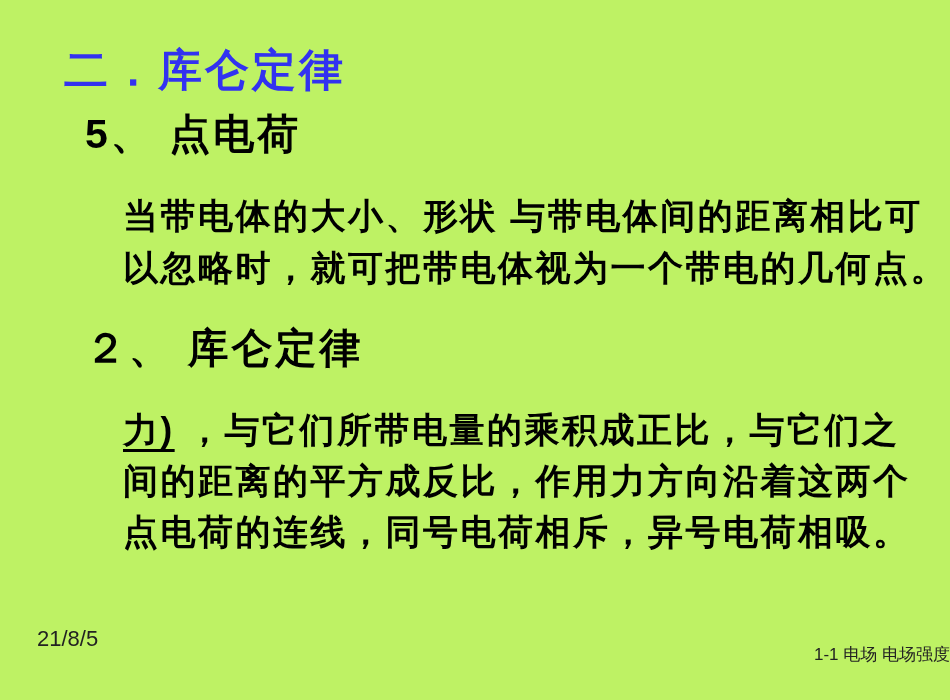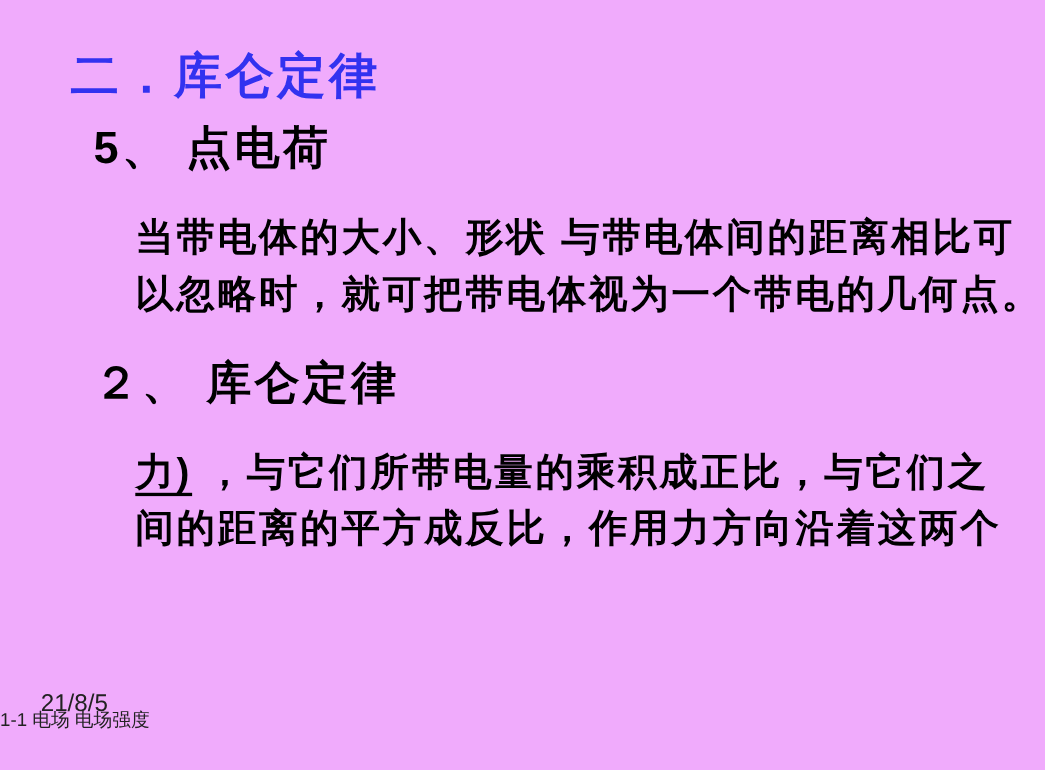--- a/index.html
+++ b/index.html
@@ -11,21 +11,21 @@
     font-family: "Liberation Sans", "DejaVu Sans", sans-serif;
     width: 950px;
     height: 700px;
     position: relative;
     overflow: hidden;
     color: #000000;
   }
   .slide {
     position: absolute;
     inset: 0;
-    background: #f0abfc;
+    background: #bef264;
     padding-left: 20px;
   }
   .slide-title {
     position: absolute;
     left: 64px;
     top: 46px;
     font-size: 44px;
     font-weight: 700;
     letter-spacing: 3px;
     color: #3232f0;
@@ -65,21 +65,21 @@
     top: 626px;
     font-size: 22px;
     color: #222222;
     white-space: nowrap;
   }
   .footer-section {
     position: absolute;
     left: 0;
     top: 643px;
     width: 950px;
-    text-align: left;
+    text-align: right;
     font-size: 17px;
     color: #222222;
     white-space: nowrap;
   }
 </style>
 </head>
 <body>
 
 <div class="slide">
 
@@ -90,19 +90,20 @@
   <div class="para para-1">
     <div class="line">当带电体的大小、形状 与带电体间的距离相比可</div>
     <div class="line">以忽略时，就可把带电体视为一个带电的几何点。</div>
   </div>
 
   <div class="heading heading-2">２、 库仑定律</div>
 
   <div class="para para-2">
     <div class="line"><span class="u">力)</span><span> ，与它们所带电量的乘积成正比，与它们之</span></div>
     <div class="line">间的距离的平方成反比，作用力方向沿着这两个</div>
+    <div class="line">点电荷的连线，同号电荷相斥，异号电荷相吸。</div>
   </div>
 
   <div class="footer-date">21/8/5</div>
 
   <div class="footer-section">1-1  电场 电场强度</div>
 
 </div>
 
 </body></html>

